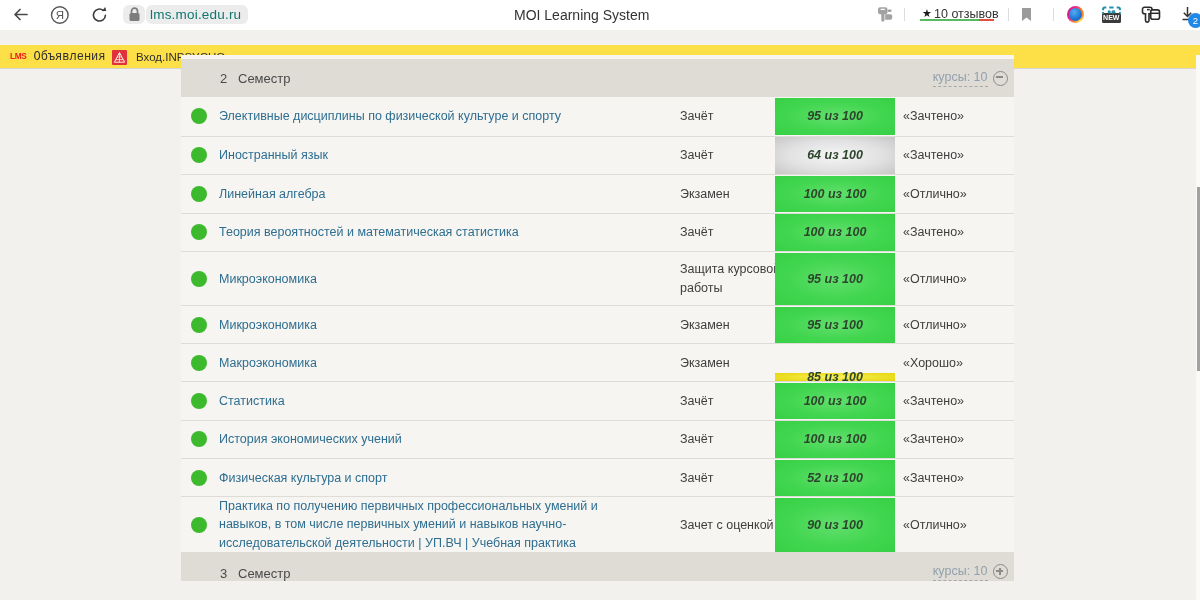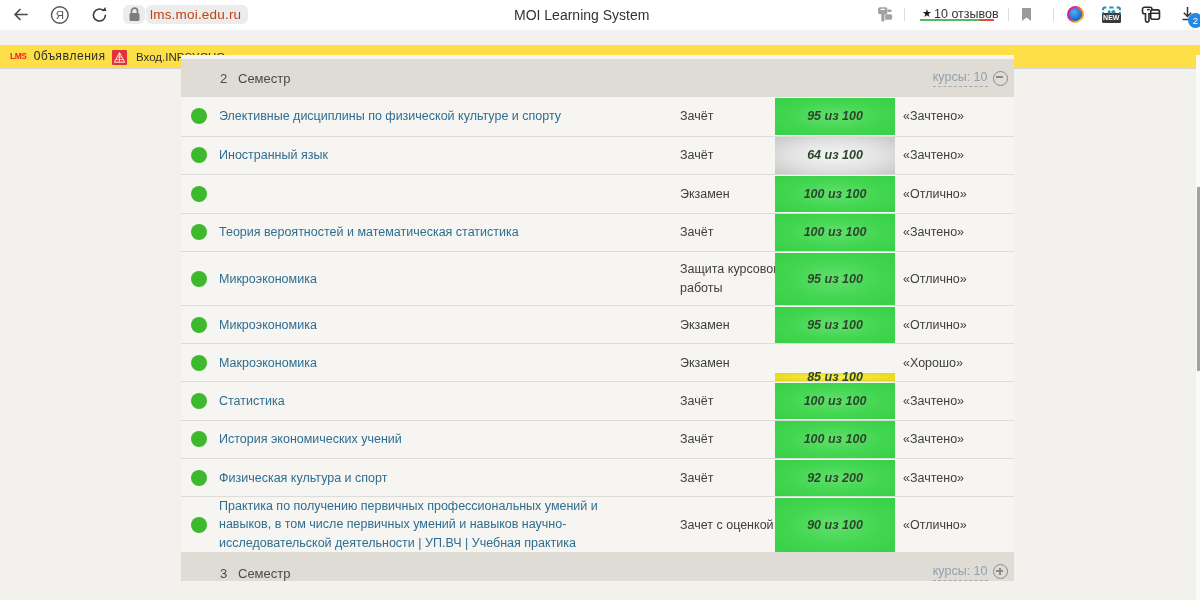--- a/index.html
+++ b/index.html
@@ -6,21 +6,21 @@
   html,body { width:1200px; height:600px; overflow:hidden; }
   body { font-family:"Liberation Sans", sans-serif; }
   #app { position:absolute; left:0; top:0; width:1200px; height:600px; background:#f2f1ed; }
   .abs { position:absolute; }
 
   
   #toolbar { position:absolute; left:0; top:0; width:1200px; height:30px; background:#ffffff; }
   #bookbar { position:absolute; left:0; top:30px; width:1200px; height:24px; background:#fde047; border-bottom:1px solid #d6d4d0;margin-top:15px; }
 
   .chip { position:absolute; top:4.5px; height:19.5px; background:#ececec; border-radius:6px; }
-  #urltext { position:absolute; left:150px; top:5px; width:95px; font-size:13.5px; color:#c2410c; line-height:19px; letter-spacing:0.2px; }
+  #urltext { position:absolute; left:150px; top:5px; width:95px; font-size:13.5px; color:#0f766e; line-height:19px; letter-spacing:0.2px; }
   #title { position:absolute; left:514px; top:7px; font-size:14px; color:#333;text-align:center; }
 
   .vdiv { position:absolute; top:7.5px; width:1px; height:13px; background:#dcdcdc; }
 
   
   #table { position:absolute; left:181px; top:55px; width:833px; }
   .hdr { position:relative; width:833px; height:38px; background:#dedcd5; }
   .hdr .num { position:absolute; left:39px; top:12px; font-size:13px; color:#4a4a4a; }
   .hdr .nm  { position:absolute; left:57px; top:12px; font-size:13px; color:#4a4a4a; }
   .hdr .kursy { position:absolute; right:26.5px; top:11px; font-size:12.5px; color:#93a0ae; border-bottom:1px dashed #a8a8a8; padding-bottom:2px; }
@@ -146,20 +146,21 @@
     </div>
     <div class="row" style="height:38.5px;">
       <span class="dot"></span>
       <span class="cname">Иностранный язык</span>
       <span class="ctype">Зачёт</span>
       <span class="cbox s">64 из 100</span>
       <span class="cgrade">«Зачтено»</span>
     </div>
     <div class="row" style="height:38.5px;">
       <span class="dot"></span>
+      <span class="cname">Линейная алгебра</span>
       <span class="ctype">Экзамен</span>
       <span class="cbox g">100 из 100</span>
       <span class="cgrade">«Отлично»</span>
     </div>
     <div class="row" style="height:38.5px;">
       <span class="dot"></span>
       <span class="cname">Теория вероятностей и математическая статистика</span>
       <span class="ctype">Зачёт</span>
       <span class="cbox g">100 из 100</span>
       <span class="cgrade">«Зачтено»</span>
@@ -196,21 +197,21 @@
       <span class="dot"></span>
       <span class="cname">История экономических учений</span>
       <span class="ctype">Зачёт</span>
       <span class="cbox g">100 из 100</span>
       <span class="cgrade">«Зачтено»</span>
     </div>
     <div class="row" style="height:38px;">
       <span class="dot"></span>
       <span class="cname">Физическая культура и спорт</span>
       <span class="ctype">Зачёт</span>
-      <span class="cbox g">92 из 200</span>
+      <span class="cbox g">52 из 100</span>
       <span class="cgrade">«Зачтено»</span>
     </div>
     <div class="row" style="height:56px;">
       <span class="dot"></span>
       <span class="cname" style="width:445px;">Практика по получению первичных профессиональных умений и<br>навыков, в том числе первичных умений и навыков научно-<br>исследовательской деятельности | УП.ВЧ | Учебная практика</span>
       <span class="ctype">Зачет с оценкой</span>
       <span class="cbox g">90 из 100</span>
       <span class="cgrade">«Отлично»</span>
     </div>
 

